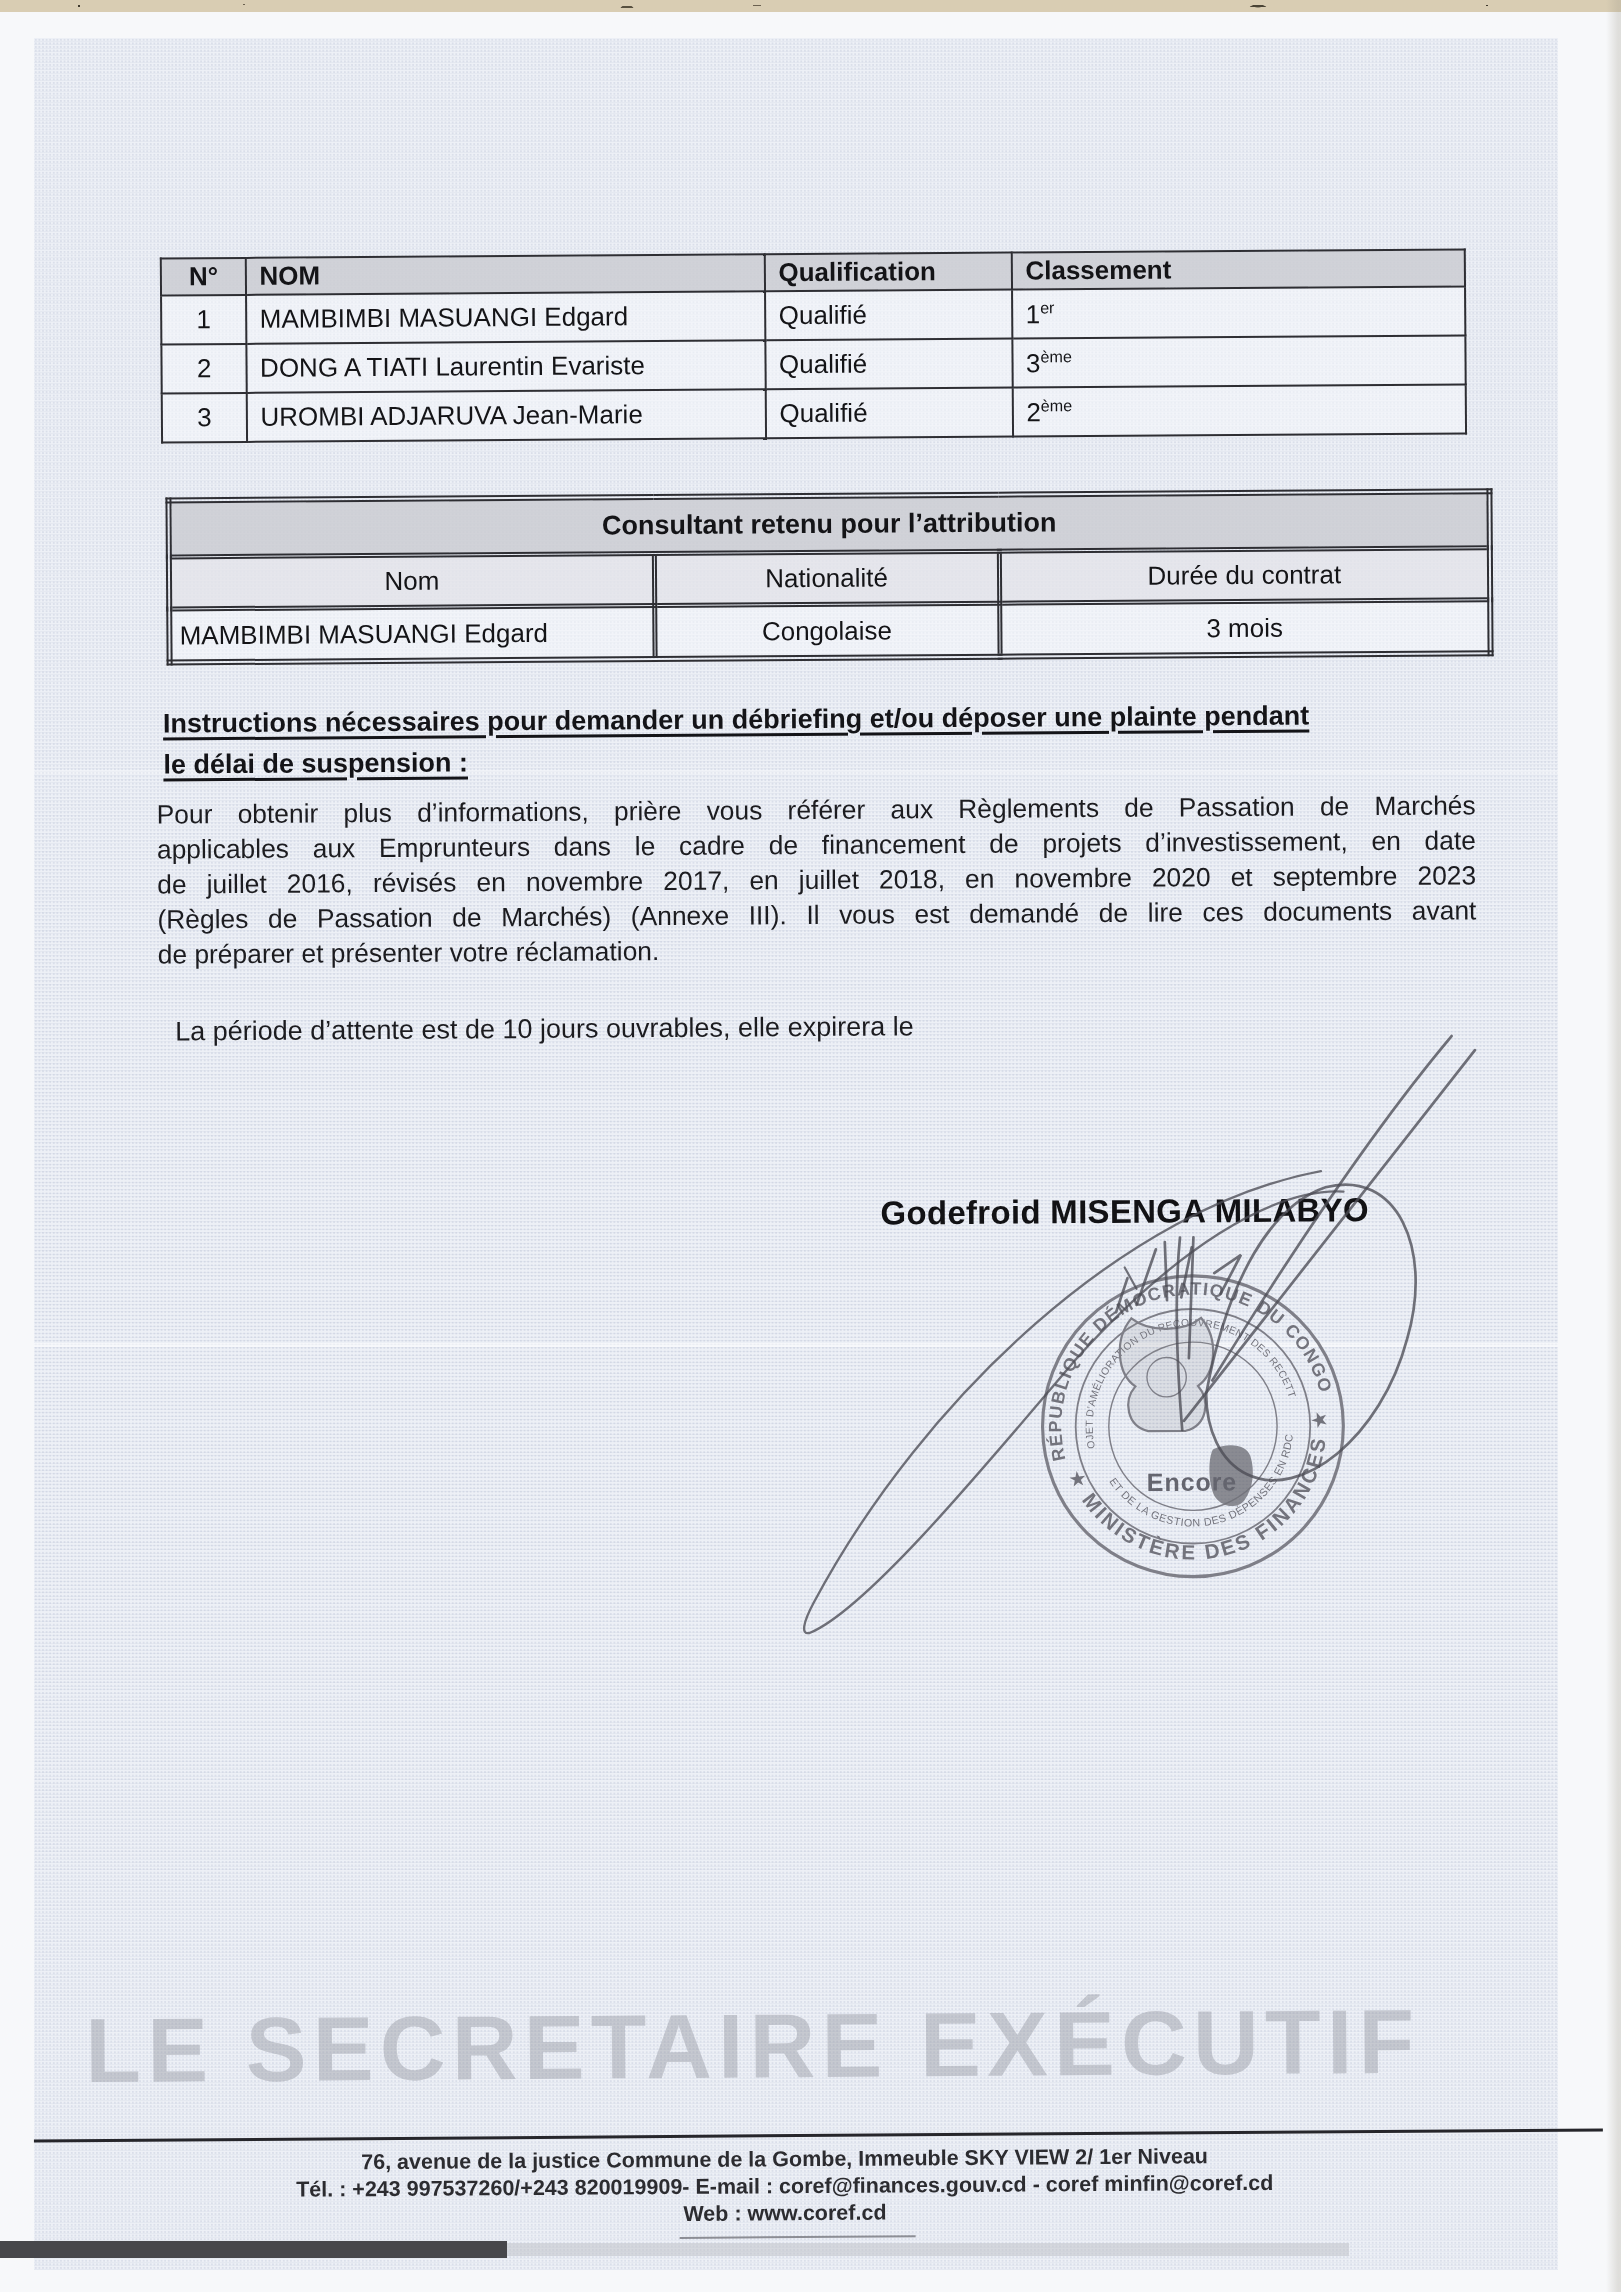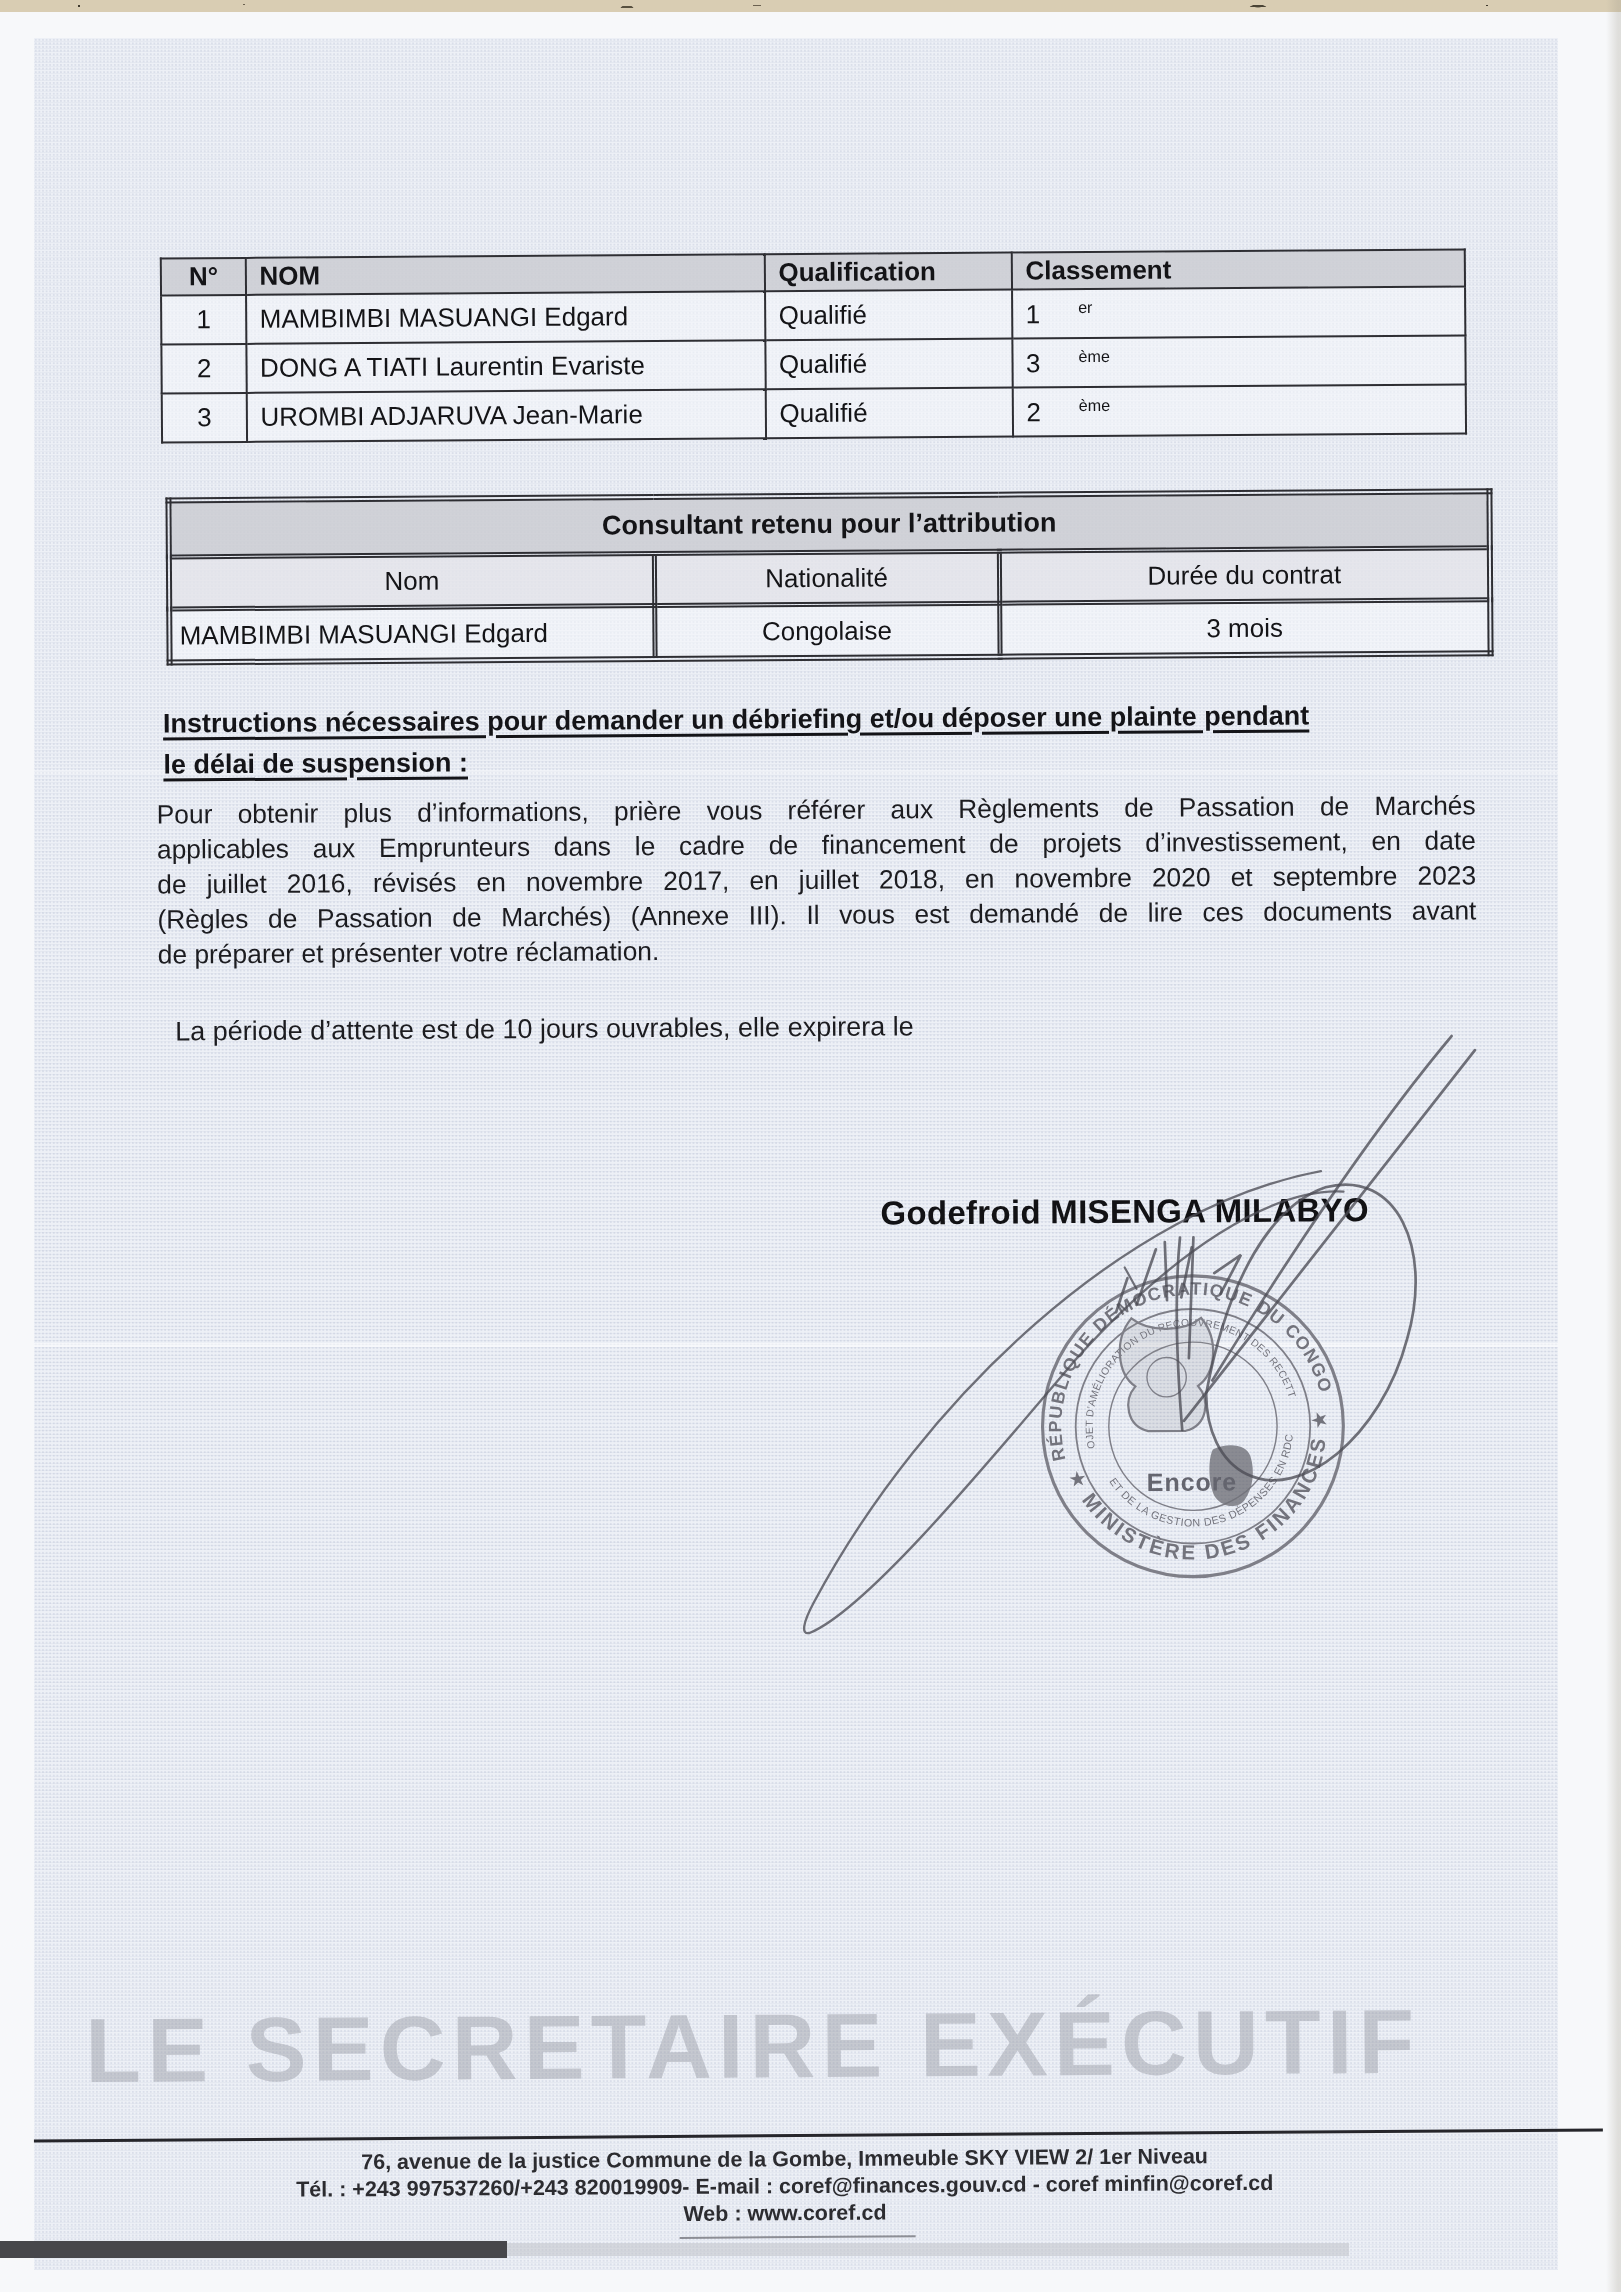--- a/index.html
+++ b/index.html
@@ -43,21 +43,21 @@
   .tbl1 th,.tbl1 td{border:2.7px solid #2e2e33;overflow:hidden;white-space:nowrap;}
   .tbl1 th{height:35px;background:rgba(203,204,210,0.85);text-align:left;padding:0 0 0 12.5px;font-weight:bold;}
   .tbl1 th.c,.tbl1 td.c{text-align:center;padding:0;}
   .tbl1 td{height:47px;padding:0 0 0 12.5px;background:rgba(246,247,251,0.55);}
   .tbl2{position:absolute;left:170px;top:493px;width:1321px;border:6.3px double #2e2e33;}
   .tbl2 th,.tbl2 td{border:5.4px double #2e2e33;text-align:center;overflow:hidden;white-space:nowrap;}
   .tbl2 .title-row th{height:49px;background:rgba(203,204,210,0.85);font-weight:bold;font-size:27px;}
   .tbl2 .hdr-row td{height:45px;background:rgba(227,228,234,0.8);font-weight:normal;}
   .tbl2 .data-row td{height:46px;background:rgba(246,247,251,0.55);}
   .tbl2 .data-row td.nm{text-align:left;padding-left:7.2px;}
-  sup{font-size:0.62em;vertical-align:super;letter-spacing:0;margin-left:38px;}
+  sup{font-size:0.62em;vertical-align:super;letter-spacing:0;}
 
   
   .heading{position:absolute;left:166px;top:699px;width:1312px;font-weight:bold;font-size:27px;line-height:41px;color:#141418;}
   .heading .hl{display:inline;text-decoration:underline;text-decoration-thickness:2.7px;text-underline-offset:5.4px;}
   .para{position:absolute;left:159px;top:793px;width:1319px;font-size:26.4px;line-height:35px;color:#1c1c20;}
   .para .pl{text-align:justify;text-align-last:justify;}
   .para .pl.last{text-align-last:left;}
   .wait-line{position:absolute;left:176px;top:1012px;font-size:27px;color:#1c1c20;}
 
   

